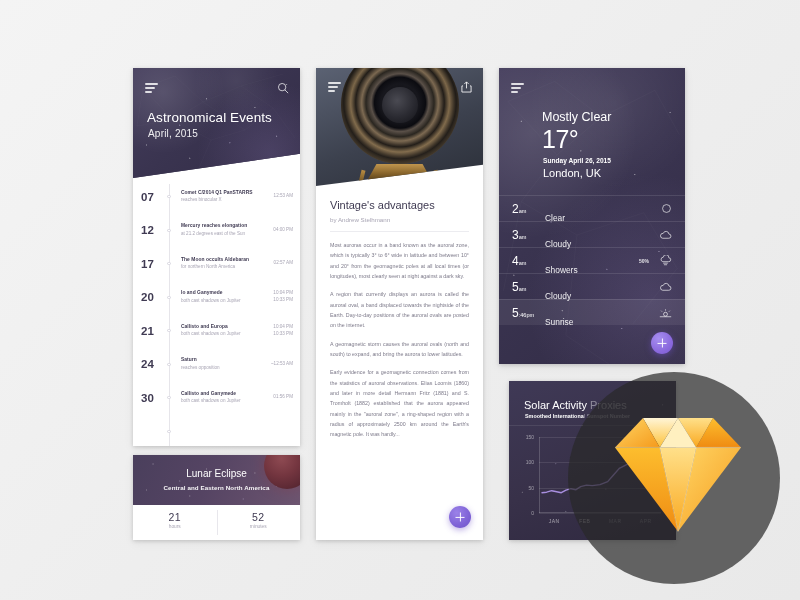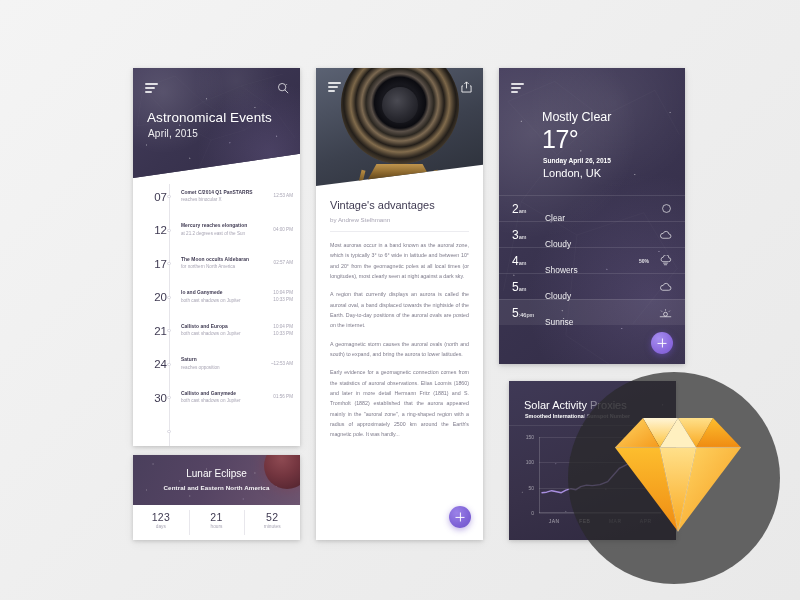--- a/index.html
+++ b/index.html
@@ -64,21 +64,21 @@
   #events-title {
     position:absolute; left:14px; top:42px; z-index:3;
     color:#fff; font-size:13.5px; font-weight:400; letter-spacing:.1px;
   }
   #events-sub {
     position:absolute; left:15px; top:60px; z-index:3;
     color:rgba(255,255,255,.92); font-size:10px; font-weight:400; letter-spacing:.2px;
   }
   #events-list { position:absolute; left:0; top:112px; width:100%; }
   .ev-row { position:relative; display:flex; align-items:center; height:33.5px; padding-left:8px; }
-  .ev-day { width:26px; font-size:11.5px; color:#3f3a52; font-weight:400; text-align:right; flex:none; }
+  .ev-day { width:26px; font-size:11.5px; color:#3f3a52; font-weight:700; text-align:left; flex:none; }
   .ev-body { flex:1; padding-left:14px; padding-right:4px; }
   .ev-name { font-size:4.9px; font-weight:700; color:#3f3a52; letter-spacing:.05px; line-height:1.35; }
   .ev-desc { font-size:4.6px; color:#a8a5b4; line-height:1.45; margin-top:1px; }
   .ev-times { flex:none; text-align:right; padding-right:7px; }
   .ev-time { font-size:4.6px; color:#a8a5b4; line-height:1.5; white-space:nowrap; }
   #ev-rail { position:absolute; left:36px; top:116px; width:1px; height:322px; background:#e6e5ea; }
   .ev-dot { position:absolute; left:34.2px; width:3.4px; height:3.4px; border-radius:50%;
             background:#fff; border:1px solid #d8d6e0; }
 
   
@@ -298,24 +298,20 @@
 
   <div class="card" id="eclipse">
     <div id="eclipse-top">
       <div class="stars" style="opacity:.35"></div>
       <div id="moon"></div>
       <div id="eclipse-title">Lunar Eclipse</div>
       <div id="eclipse-sub">Central and Eastern North America</div>
     </div>
     <div id="countdown">
         <div class="cd-cell">
-          <div class="cd-num">123</div>
-          <div class="cd-lab">days</div>
-        </div>
-        <div class="cd-cell">
           <div class="cd-num">21</div>
           <div class="cd-lab">hours</div>
         </div>
         <div class="cd-cell">
           <div class="cd-num">52</div>
           <div class="cd-lab">minutes</div>
         </div>
       </div>
   </div>
 

